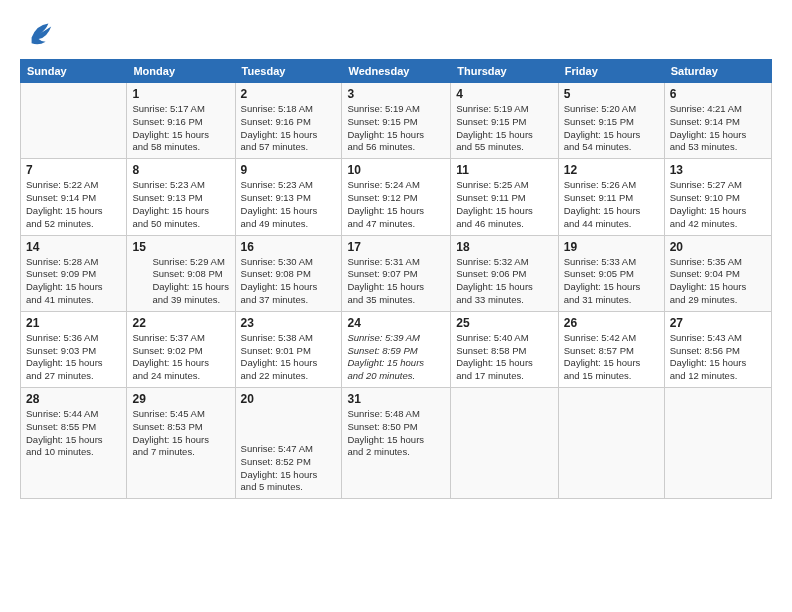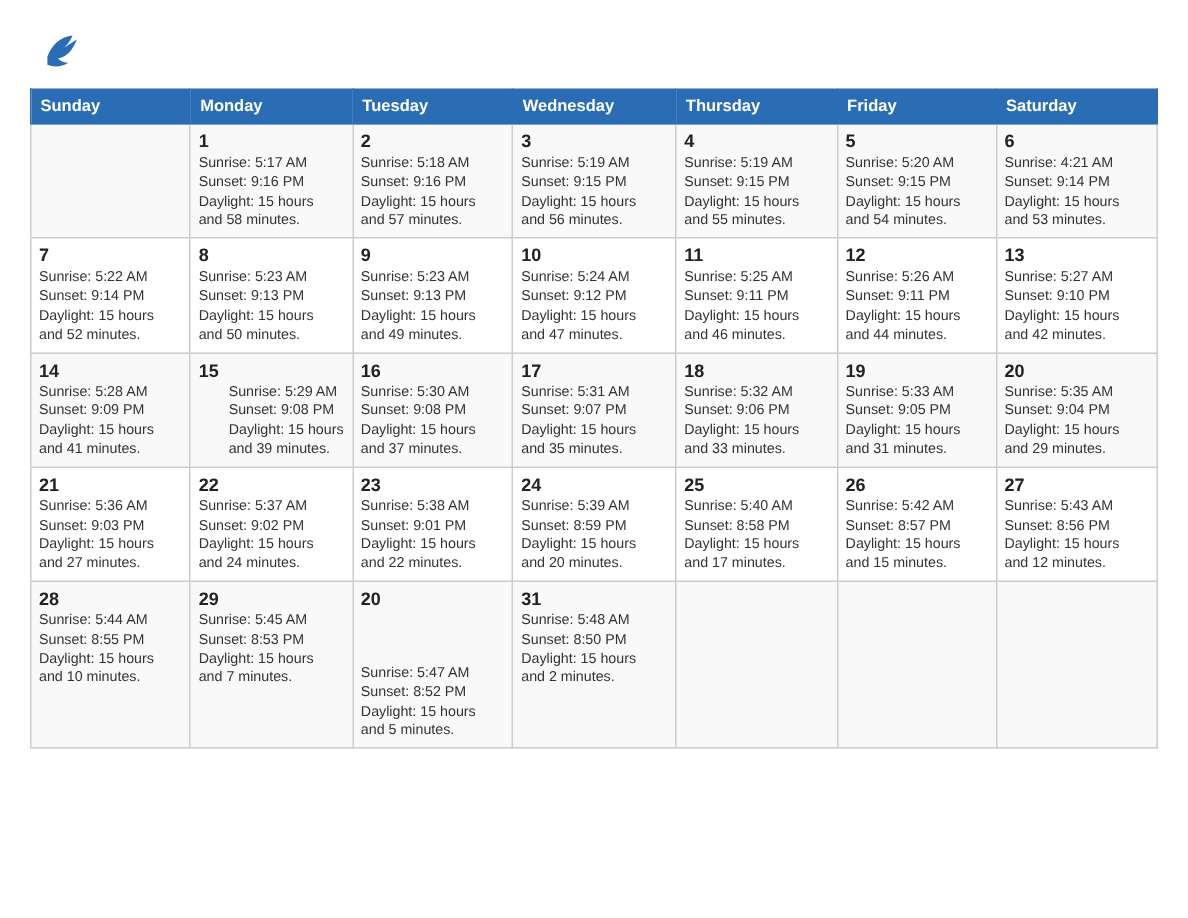--- a/index.html
+++ b/index.html
@@ -289,21 +289,21 @@
           </td>
           <td>
             <span class="day-num">23</span>
             <div class="day-info" style="white-space: pre-line;">Sunrise: 5:38 AM
 Sunset: 9:01 PM
 Daylight: 15 hours
 and 22 minutes.</div>
           </td>
           <td>
             <span class="day-num">24</span>
-            <div class="day-info" style="white-space: pre-line;">Sunrise: 5:39 AM
+            <div class="day-info" style="white-space: pre-line; font-style: italic;">Sunrise: 5:39 AM
 Sunset: 8:59 PM
 Daylight: 15 hours
 and 20 minutes.</div>
           </td>
           <td>
             <span class="day-num">25</span>
             <div class="day-info" style="white-space: pre-line;">Sunrise: 5:40 AM
 Sunset: 8:58 PM
 Daylight: 15 hours
 and 17 minutes.</div>

